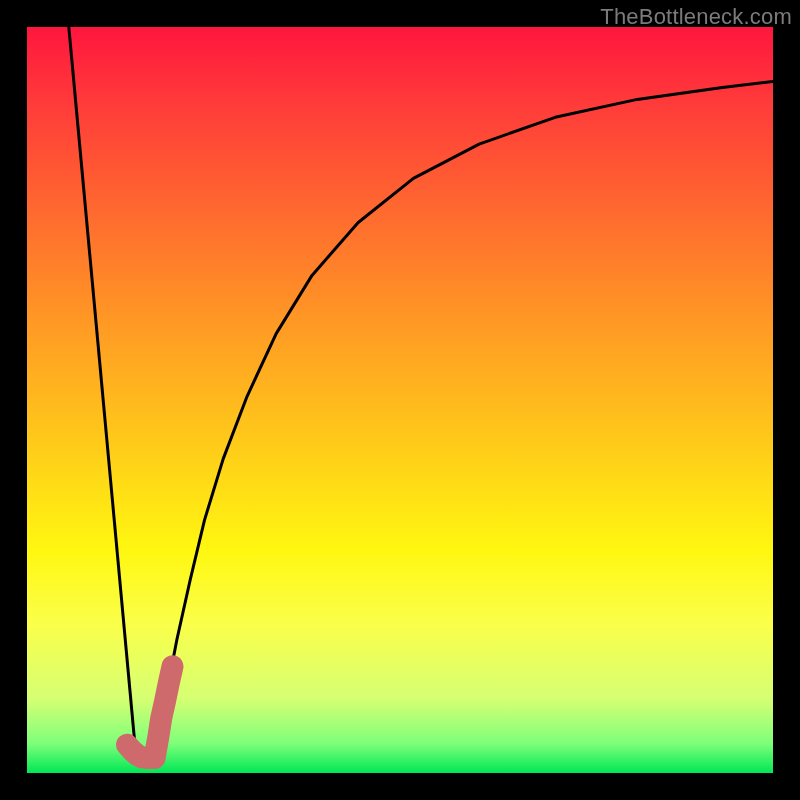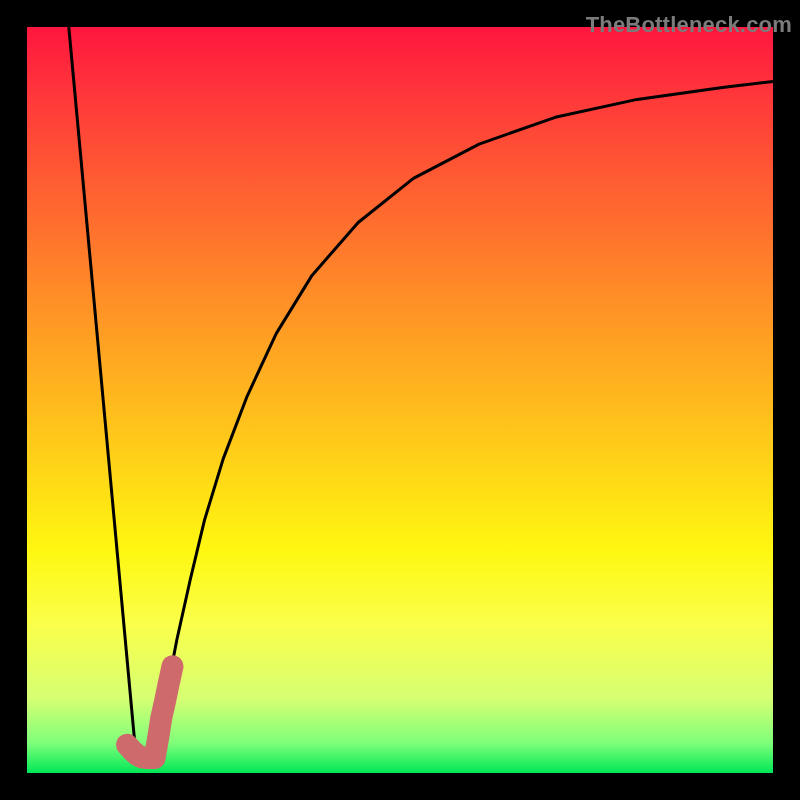--- a/index.html
+++ b/index.html
@@ -33,25 +33,25 @@
       #ffc81a 55%,
       #fff710 70%,
       #faff4a 80%,
       #d6ff73 90%,
       #7fff7a 96%,
       #00e756 100%
     );
   }
   .watermark {
     position: absolute;
-    top: 12px;
+    top: 4px;
     right: 8px;
     color: #7b7b7b;
     font-size: 22px;
-    font-weight: 700;
+    font-weight: 400;
     letter-spacing: 0.2px;
   }
   svg.curves {
     position: absolute;
     left: 0;
     top: 0;
   }
 </style>
 </head>
 <body>

